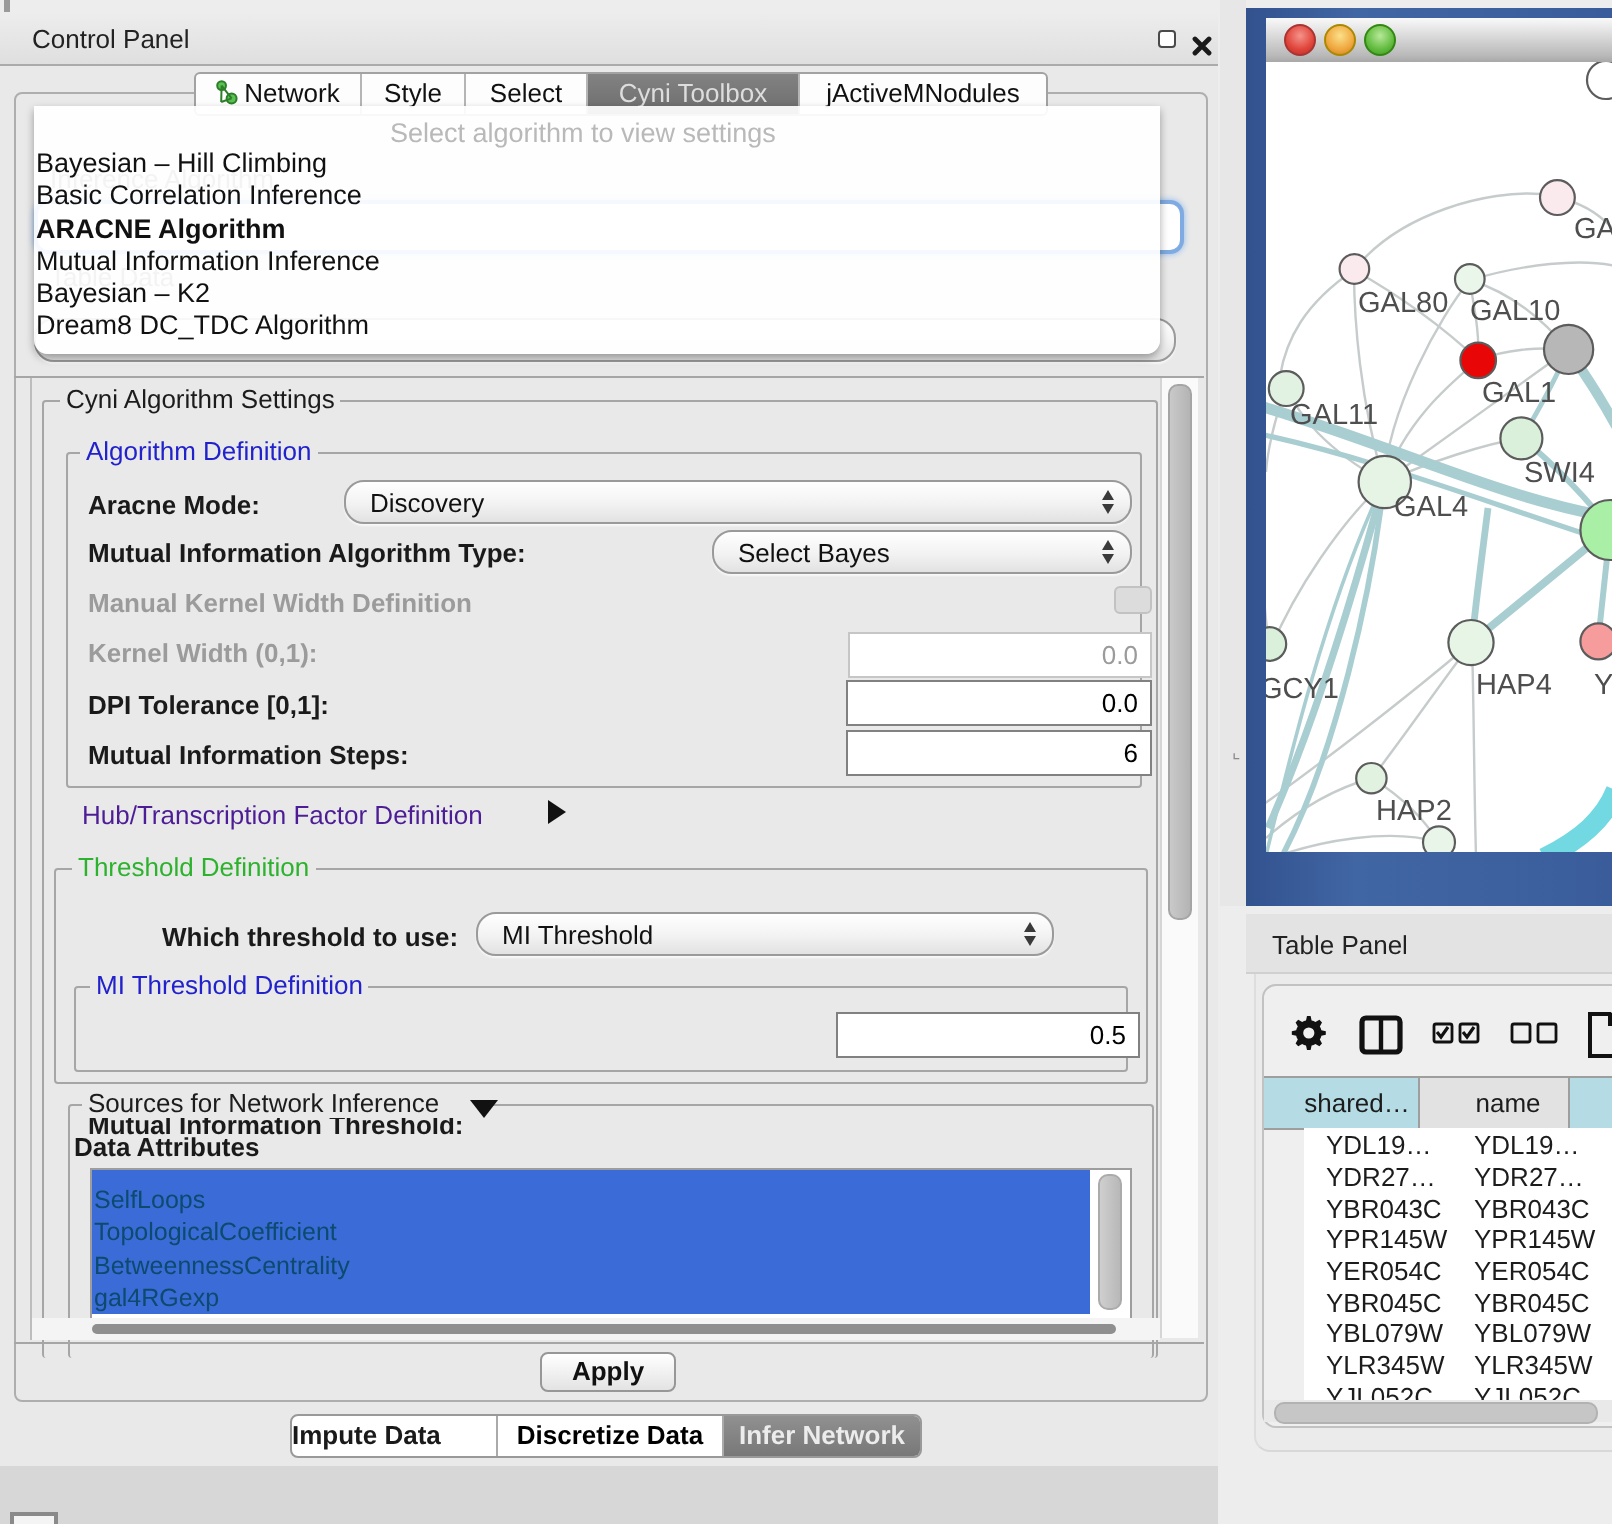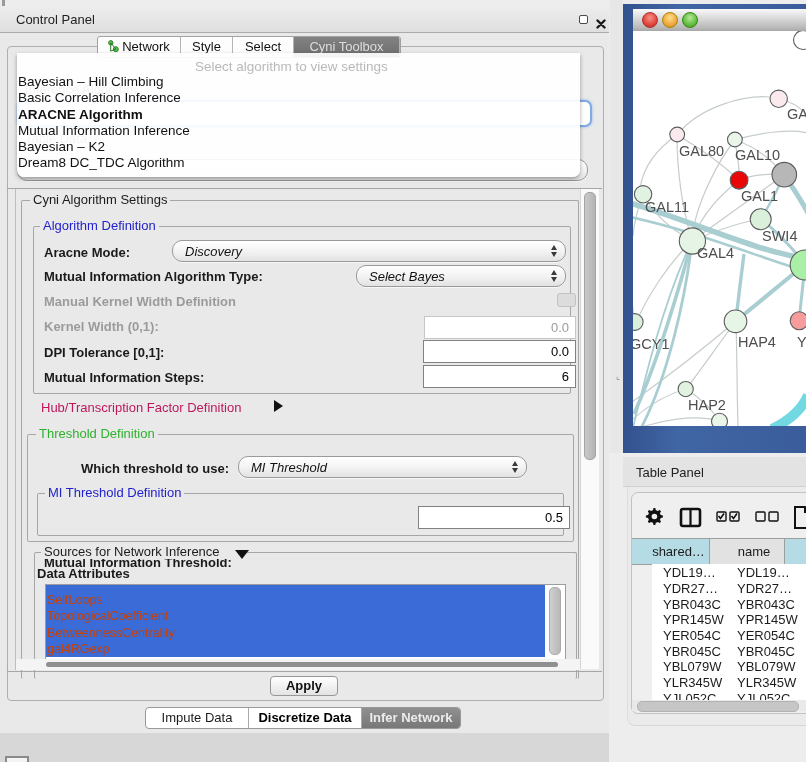--- a/index.html
+++ b/index.html
@@ -1,23 +1,23 @@
 <!DOCTYPE html>
 <html><head>
 <meta charset="utf-8">
 <style>
 html,body{margin:0;padding:0;}
 body{width:806px;height:762px;position:relative;overflow:hidden;background:#d7d7d7;
 font-family:"Liberation Sans",sans-serif;-webkit-font-smoothing:antialiased;}
 .abs{position:absolute;}
 .b13{font-size:13px;font-weight:bold;color:#1a1a1a;}
-.n13{font-size:13px;color:#be185d;}
+.n13{font-size:13px;color:#4c1d95;}
 .gray13{font-size:13px;font-weight:bold;color:#9b9b9b;}
 .combo{position:absolute;height:20px;border:1px solid #9a9a9a;border-radius:10px;
-background:linear-gradient(#ffffff,#f2f2f2 55%,#e2e2e2);box-shadow:0 1px 1px rgba(255,255,255,.7);font-style:italic;}
+background:linear-gradient(#ffffff,#f2f2f2 55%,#e2e2e2);box-shadow:0 1px 1px rgba(255,255,255,.7);}
 .combo .ct{position:absolute;left:12px;top:3px;font-size:13px;color:#111;}
 .stepper{position:absolute;right:7px;top:3px;width:8px;height:14px;}
 .stepper:before{content:"";position:absolute;left:1px;top:1px;border-left:3.5px solid transparent;border-right:3.5px solid transparent;border-bottom:5px solid #3a3a3a;}
 .stepper:after{content:"";position:absolute;left:1px;bottom:1px;border-left:3.5px solid transparent;border-right:3.5px solid transparent;border-top:5px solid #3a3a3a;}
 .tfield{position:absolute;height:21px;background:#fff;border:1px solid #818181;
 font-size:13px;color:#000;text-align:right;padding-right:6px;line-height:21px;}
 .group{position:absolute;border:1px solid #a6a6a6;border-radius:2px;text-align:right;}
 .glabel{position:absolute;top:-8px;background:#e9e9e9;padding:0 3px;font-size:13px;line-height:14px;}
 .trow{position:absolute;font-size:13px;color:#1c1c1c;}
 </style>
@@ -41,20 +41,21 @@
 <div class="abs" style="left:97px;top:36px;height:20px;background:#fdfdfd;border:1px solid #a2a2a2;border-radius:3px;display:flex;overflow:hidden;">
  <div style="width:82px;padding-top:2px;font-size:13px;color:#111;border-right:1px solid #b5b5b5;white-space:nowrap;text-align:center;">
    <svg width="11" height="13" viewBox="0 0 11 13" style="vertical-align:-2px;margin-right:3px;">
         <circle cx="2.8" cy="2.8" r="2.2" fill="#57c24f" stroke="#2e7d2a"></circle>
         <circle cx="7.8" cy="9.2" r="2.5" fill="#57c24f" stroke="#2e7d2a"></circle>
         <path d="M2.8 2.8 L7.8 9.2 M2.8 2.8 L2.6 11 M2.6 11 L7.8 9.2" stroke="#2e7d2a" stroke-width="1" fill="none"></path>
       </svg>Network</div>
  <div style="width:51px;padding-top:2px;font-size:13px;color:#111;border-right:1px solid #b5b5b5;text-align:center;">Style</div>
  <div style="width:60px;padding-top:2px;font-size:13px;color:#111;border-right:1px solid #b5b5b5;text-align:center;">Select</div>
  <div style="width:105px;padding-top:2px;font-size:13px;color:#dddddd;background:linear-gradient(#828282,#6d6d6d);border-right:1px solid #b5b5b5;text-align:center;">Cyni Toolbox</div>
+ <div style="width:123px;padding-top:2px;font-size:13px;color:#111;text-align:center;">jActiveMNodules</div>
 </div>
 
 <div class="abs" style="left:25px;top:82px;font-size:13px;color:#666;">Inference Algorithm</div>
 <div class="abs" style="left:17px;top:100px;width:571px;height:23px;border:2px solid #7fabe2;border-radius:7px;background:#fff;box-shadow:0 0 3px #8cb8ec;"></div>
 <div class="abs" style="left:25px;top:131px;font-size:13px;color:#666;">Table Data</div>
 <div class="combo" style="left:17px;top:159px;width:569px;"></div>
 
 <div class="abs" style="left:7px;top:188px;width:595px;height:482px;border-top:1px solid #a6a6a6;border-bottom:1px solid #a6a6a6;"></div>
 <div class="abs" style="left:15px;top:189px;width:1px;height:481px;background:#bdbdbd;"></div>
 
@@ -106,30 +107,30 @@
 <div class="tfield" style="left:418px;top:506px;width:144px;">0.5</div>
 
 <div class="group" style="left:34px;top:552px;width:541px;height:126px;border-bottom:none;">
   <div class="glabel" style="left:6px;color:#1c1c1c;padding-right:18px;">Sources for Network Inference</div>
 </div>
 <div class="abs" style="left:235px;top:550px;border-left:7px solid transparent;border-right:7px solid transparent;border-top:9px solid #111;"></div>
 <div class="abs b13" style="left:37px;top:566px;">Data Attributes</div>
 
 <div class="abs" style="left:45px;top:584px;width:519px;height:74px;border:1px solid #9d9d9d;background:#ffffff;"></div>
 <div class="abs" style="left:46px;top:585px;width:499px;height:72px;background:#3b6bd6;"></div>
-<div class="abs" style="left:47px;top:592px;font-size:12.5px;color:#c2410c;line-height:16.4px;">SelfLoops<br>TopologicalCoefficient<br>BetweennessCentrality<br>gal4RGexp</div>
+<div class="abs" style="left:47px;top:592px;font-size:12.5px;color:#0c4a6e;line-height:16.4px;">SelfLoops<br>TopologicalCoefficient<br>BetweennessCentrality<br>gal4RGexp</div>
 <div class="abs" style="left:549px;top:587px;width:10px;height:66px;border-radius:5px;background:linear-gradient(90deg,#cfcfcf,#b8b8b8);border:1px solid #ababab;"></div>
 
 <div class="abs" style="left:16px;top:659px;width:564px;height:11px;background:#f4f4f4;"></div>
 <div class="abs" style="left:46px;top:662px;width:512px;height:5px;border-radius:3px;background:#8f8f8f;"></div>
 
 <div class="abs" style="left:270px;top:676px;width:66px;height:18px;border:1px solid #979797;border-radius:4px;background:linear-gradient(#ffffff,#e3e3e3);text-align:center;font-size:13px;font-weight:bold;color:#111;line-height:18px;">Apply</div>
 
 <div class="abs" style="left:145px;top:707px;height:20px;border:1px solid #999;border-radius:4px;background:#fff;display:flex;overflow:hidden;">
- <div style="width:102px;padding-top:2px;text-align:center;font-size:13px;font-weight:normal;color:#1a1a1a;border-right:1px solid #aaa;">Impute Data</div>
+ <div style="width:102px;padding-top:2px;text-align:left;font-size:13px;font-weight:bold;color:#1a1a1a;border-right:1px solid #aaa;">Impute Data</div>
  <div style="width:112px;padding-top:2px;text-align:center;font-size:13px;font-weight:bold;color:#000000;border-right:1px solid #aaa;">Discretize Data</div>
  <div style="width:98px;padding-top:2px;text-align:center;font-size:13px;font-weight:bold;color:#ececec;background:linear-gradient(#909090,#787878);">Infer Network</div>
 </div>
 
 <div class="abs" style="left:609px;top:0;width:197px;height:762px;background:#ededed;"></div>
 <div class="abs" style="left:610px;top:0;width:13px;height:453px;background:#e7e7e7;"></div>
 <div class="abs" style="left:616px;top:371px;width:7px;height:9px;color:#8a8a8a;font-size:9px;">⌞</div>
 
 <div class="abs" style="left:623px;top:4px;width:183px;height:449px;background:linear-gradient(90deg,#32528e,#4166a4 30%,#3a5c9b);"></div>
 <div class="abs" style="left:633px;top:9px;width:173px;height:22px;background:linear-gradient(#f9f9f9,#b9b9b9 85%,#a8a8a8);border-bottom:1px solid #888;"></div>

